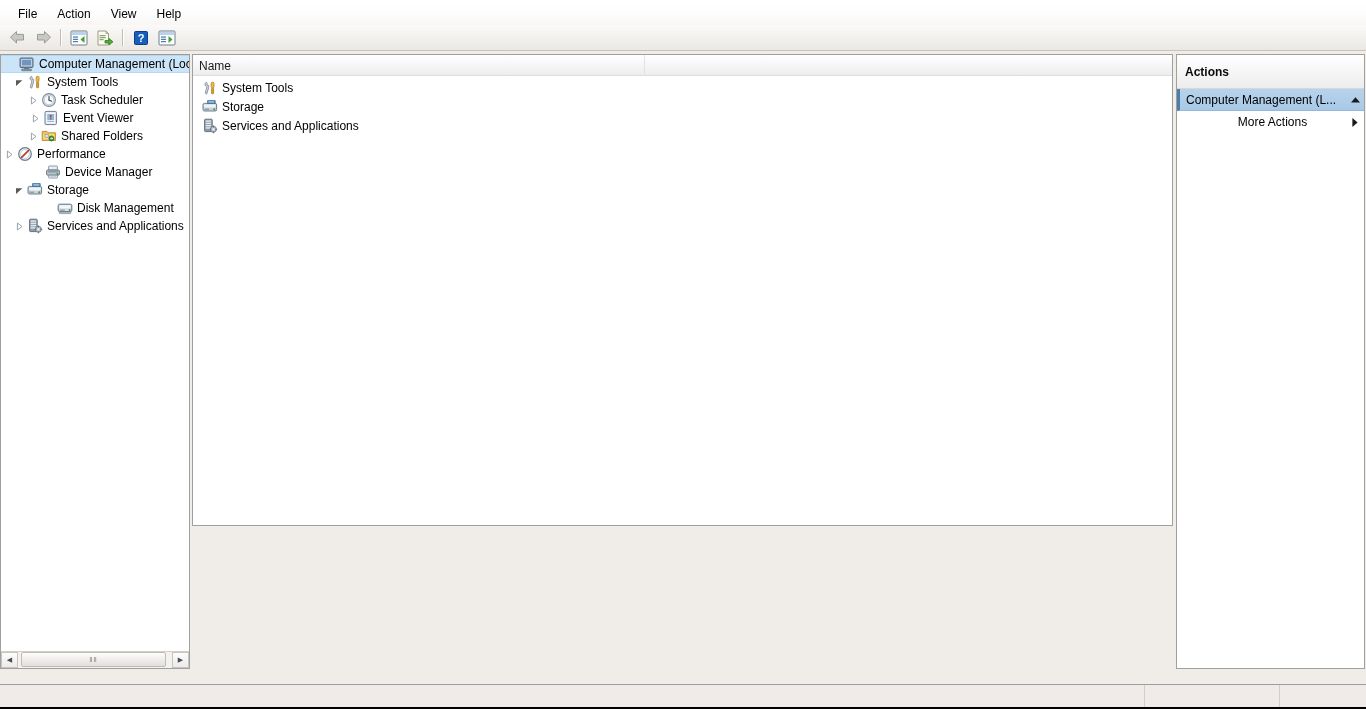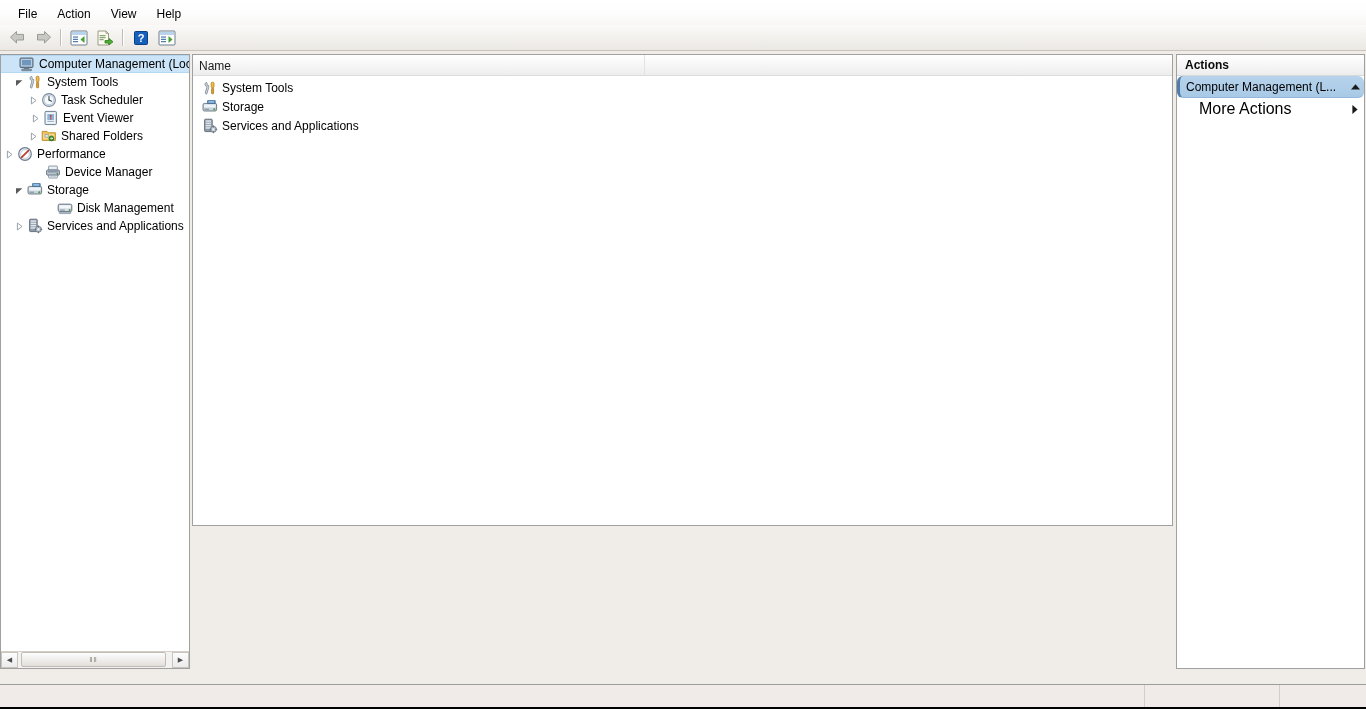--- a/index.html
+++ b/index.html
@@ -215,54 +215,54 @@
   .actions-pane {
     position: absolute;
     left: 1176px; top: 3px;
     width: 189px; height: 615px;
     background: #ffffff;
     border: 1px solid #a0a0a0;
     box-sizing: border-box;
     overflow: hidden;
   }
   .actions-title {
-    height: 21px;
+    height: 34px;
     background: linear-gradient(to bottom,#ffffff 0%,#f7f7f7 45%,#ededed 100%);
     border-bottom: 1px solid #d8d8d8;
     display: flex; align-items: center;
     padding-left: 8px;
     font-weight: bold;
     font-size: 12px;
     color: #0b0b0b;
     box-sizing: border-box;
     cursor: default;
   }
   .actions-group-header {
     height: 22px;
     background: linear-gradient(to bottom,#b7d3ec 0%,#a8c9e6 100%);
     border-bottom: 1px solid #93b8da;
     border-left: 3px solid #4f7ca8;
     display: flex; align-items: center;
     padding-left: 6px;
     box-sizing: border-box;
     font-size: 12px;
     cursor: default;
-    border-radius: 6px;
   }
   .actions-group-header .agh-label { flex: 1; white-space: nowrap; overflow: hidden; }
   .chev { width: 18px; display: flex; align-items: center; justify-content: center; }
 
   .action-item {
     height: 22px;
     display: flex;
     align-items: center;
     padding-left: 22px;
-    font-size: 16px;
-    cursor: default;
-    box-sizing: border-box;
+    font-size: 12px;
+    cursor: default;
+    box-sizing: border-box;
+    text-align: center;
   }
   .action-item .ai-label { flex: 1; white-space: nowrap; }
   .action-arrow { width: 18px; display: flex; align-items: center; justify-content: center; }
 
   
   .statusbar {
     position: absolute;
     left: 0; bottom: 0;
     width: 1366px; height: 25px;
     background: #f0ebe8;

